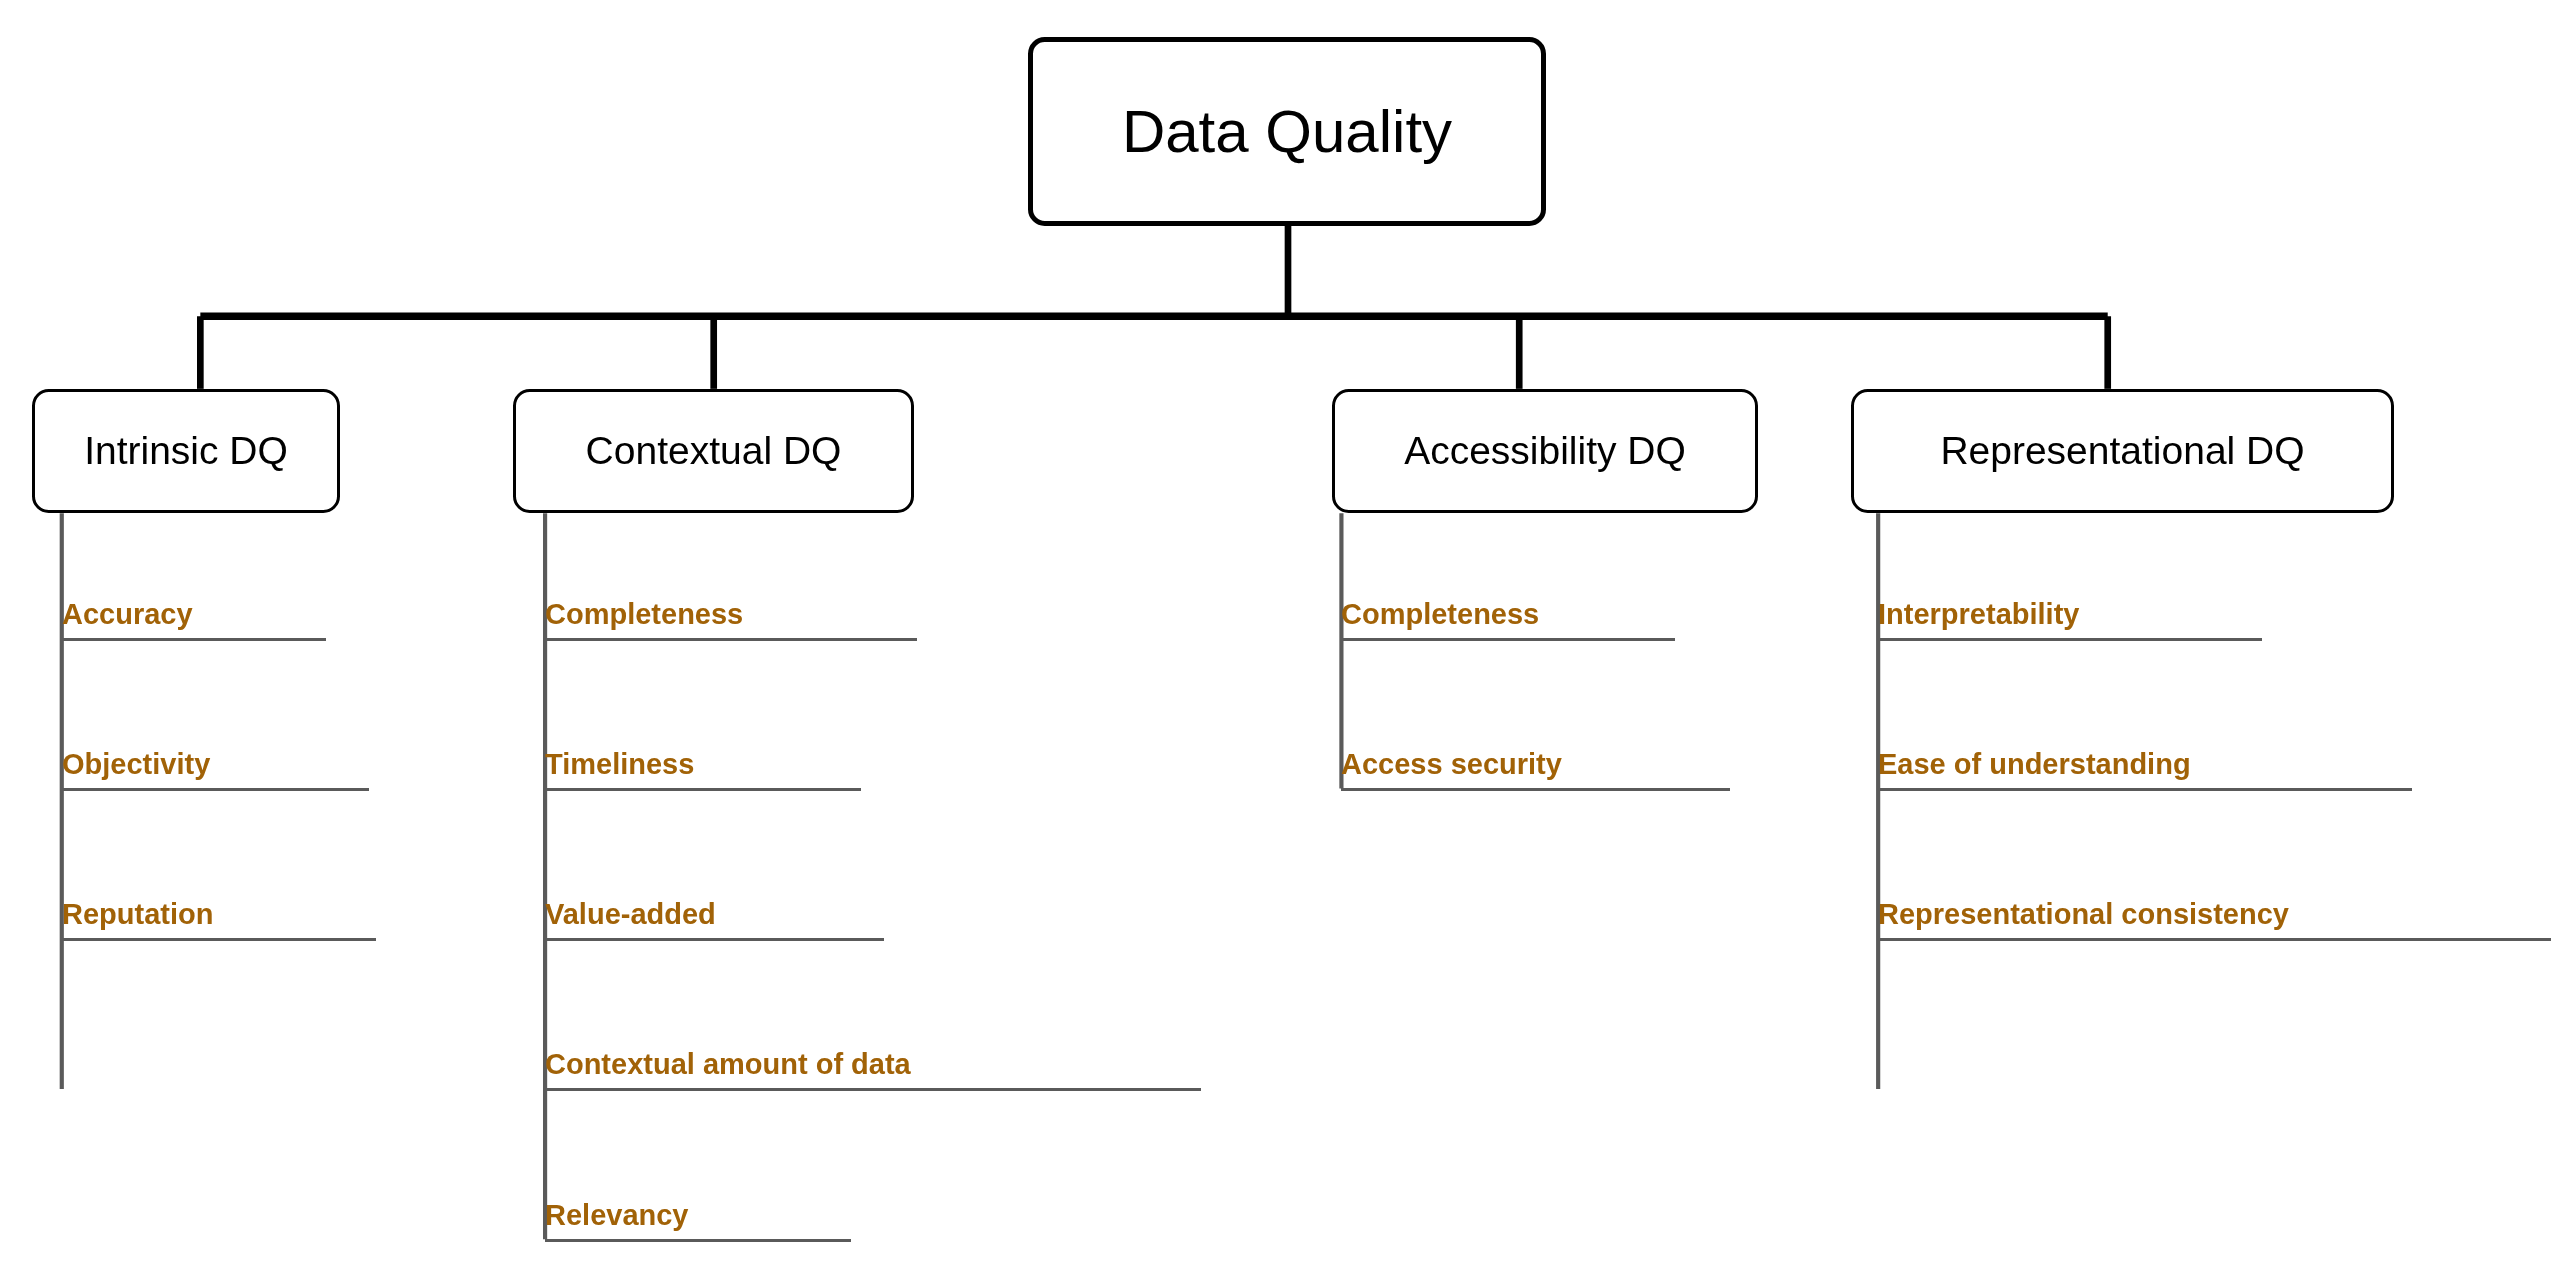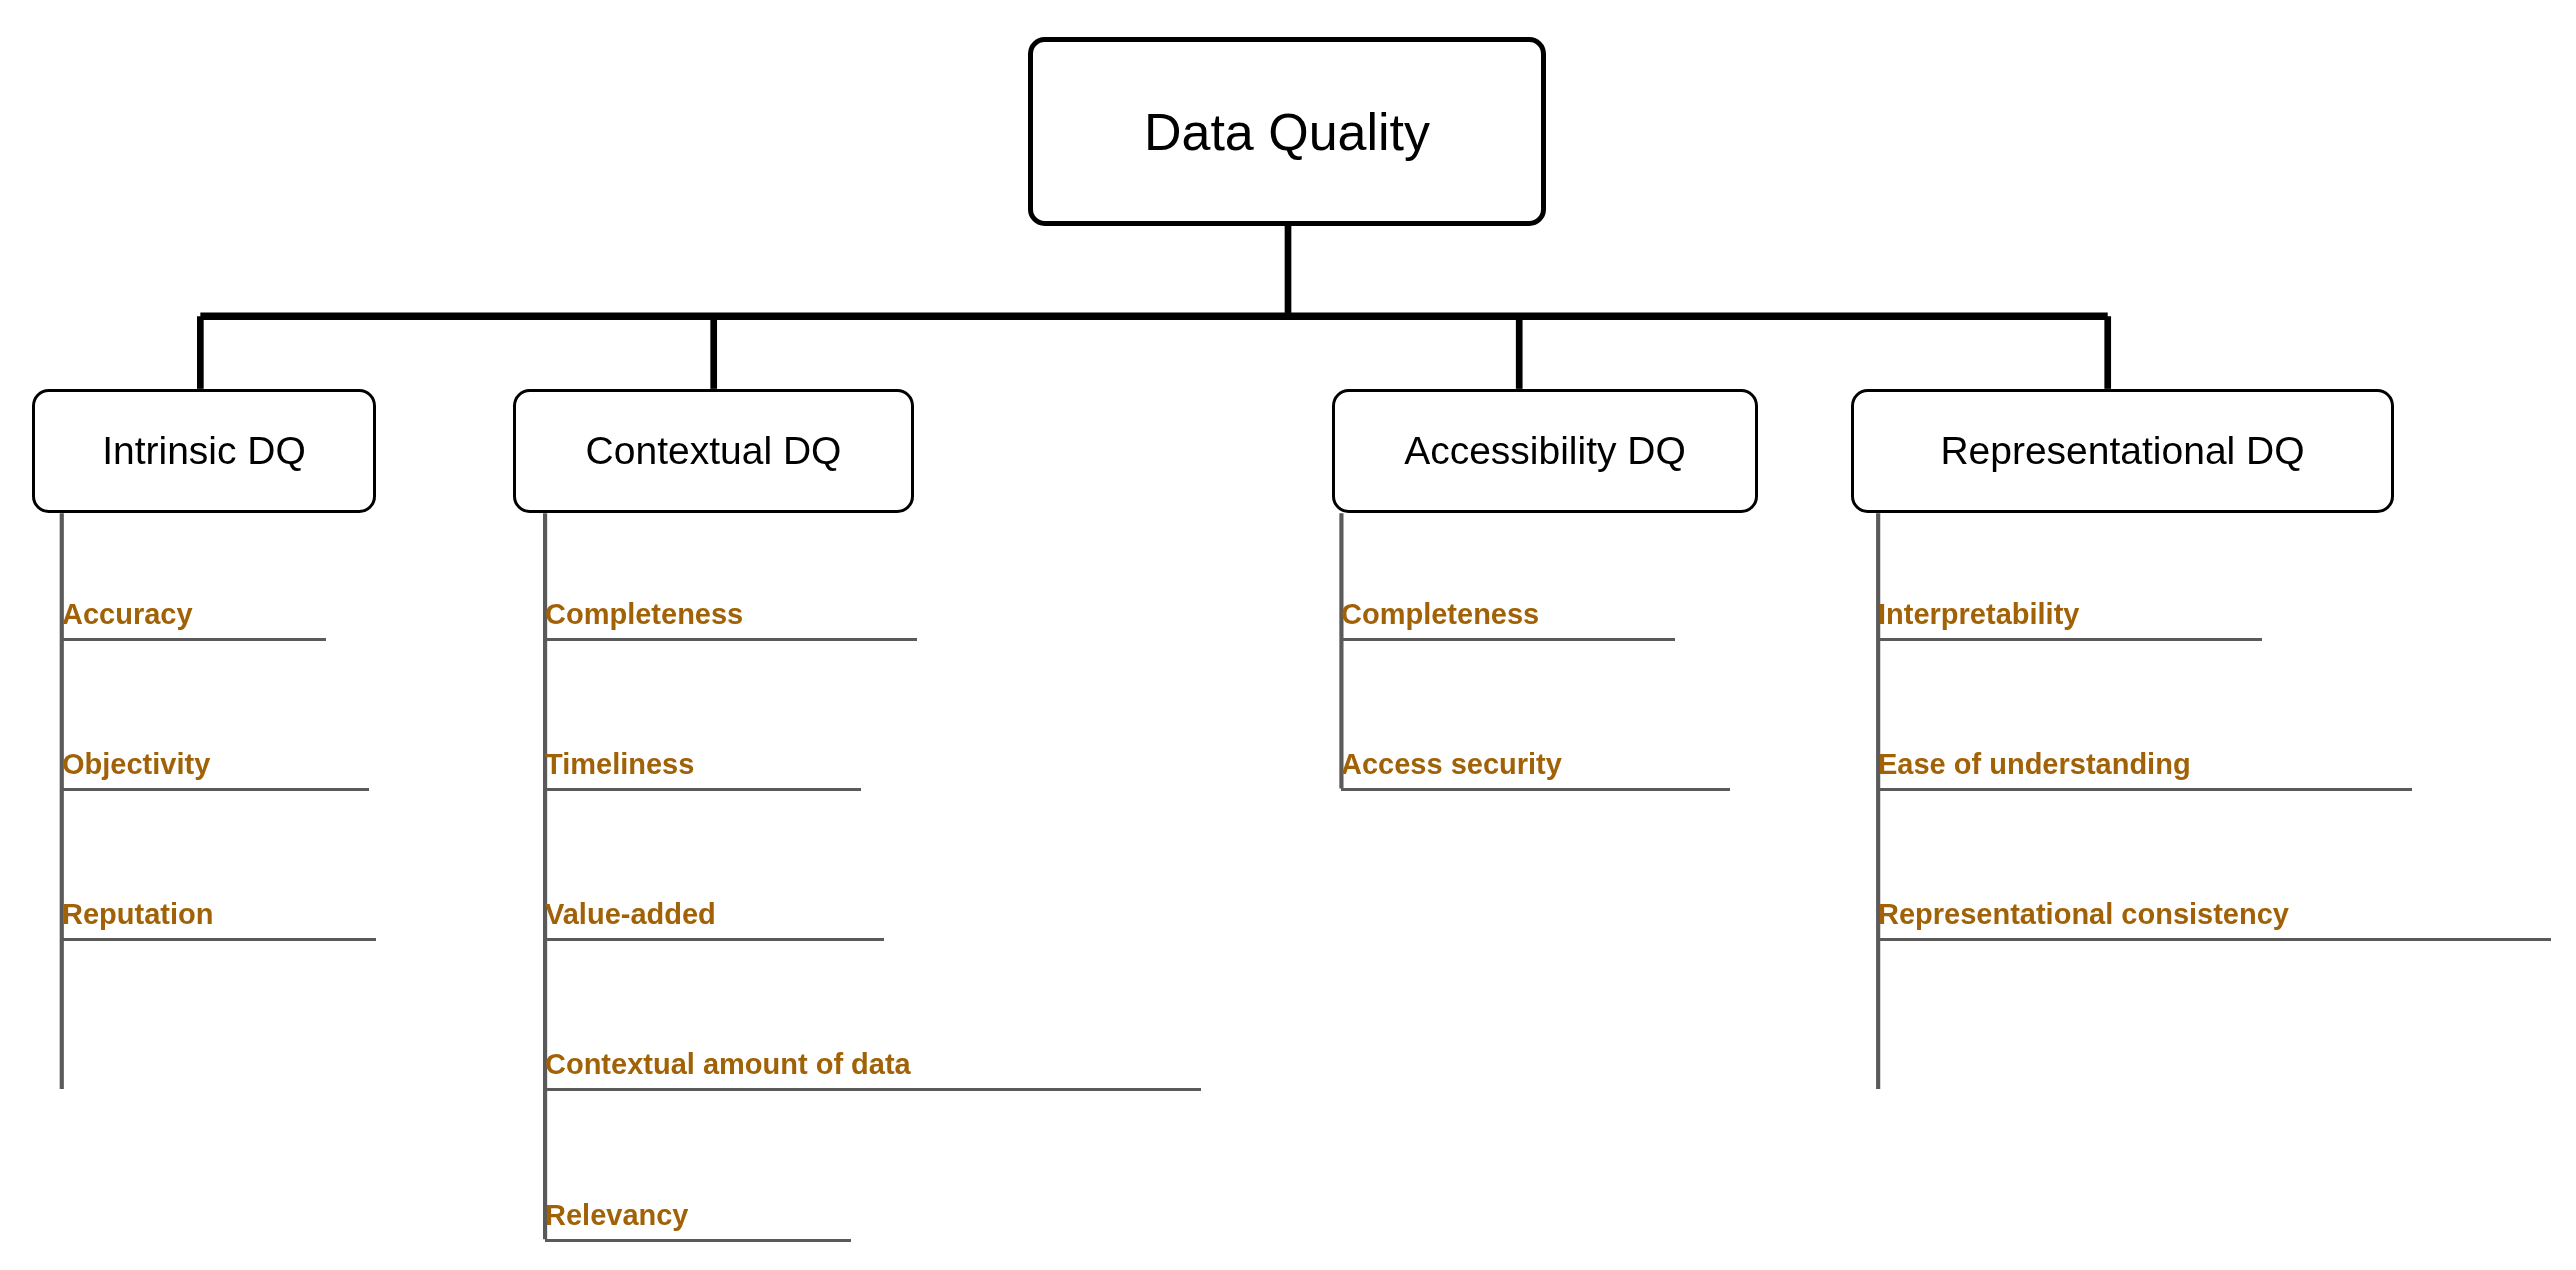--- a/index.html
+++ b/index.html
@@ -39,21 +39,21 @@
     align-items: center;
     justify-content: center;
     color: #000000;
     font-weight: 400;
     white-space: nowrap;
   }
 
   .node-box.root {
     border-width: 5.8px;
     border-radius: 16.7px;
-    font-size: 52px;
+    font-size: 60px;
     letter-spacing: 0px;
   }
 
   .node-box.branch {
     border-width: 3.3px;
     border-radius: 16.7px;
     font-size: 39px;
   }
 
   
@@ -89,21 +89,21 @@
     <path d="M 74 615 L 74 1305" stroke="#5a5a5a" stroke-width="5" fill="none"></path>
     <path d="M 653 615 L 653 1485" stroke="#5a5a5a" stroke-width="5" fill="none"></path>
     <path d="M 1607 615 L 1607 945" stroke="#5a5a5a" stroke-width="5" fill="none"></path>
     <path d="M 2250 615 L 2250 1305" stroke="#5a5a5a" stroke-width="5" fill="none"></path>
   </svg>
 
   <div class="node-box root" style="left:1028px; top:37px; width:518px; height:189px;">
     <span>Data Quality</span>
   </div>
 
-  <div class="node-box branch" style="left:32px; top:389px; width:344px; height:124px;">
+  <div class="node-box branch" style="left:32px; top:389px; width:308px; height:124px;">
     <span>Intrinsic DQ</span>
   </div>
 
   <div class="node-box branch" style="left:513px; top:389px; width:401px; height:124px;">
     <span>Contextual DQ</span>
   </div>
 
   <div class="node-box branch" style="left:1317px; top:389px; width:426px; height:124px;margin-left:15px;">
     <span>Accessibility DQ</span>
   </div>

